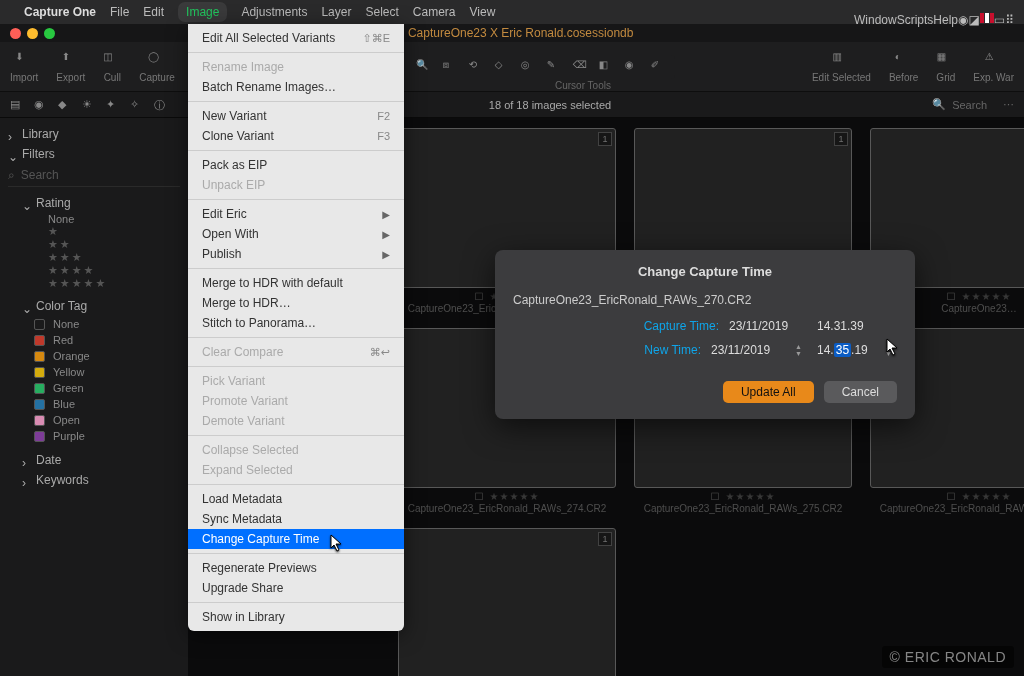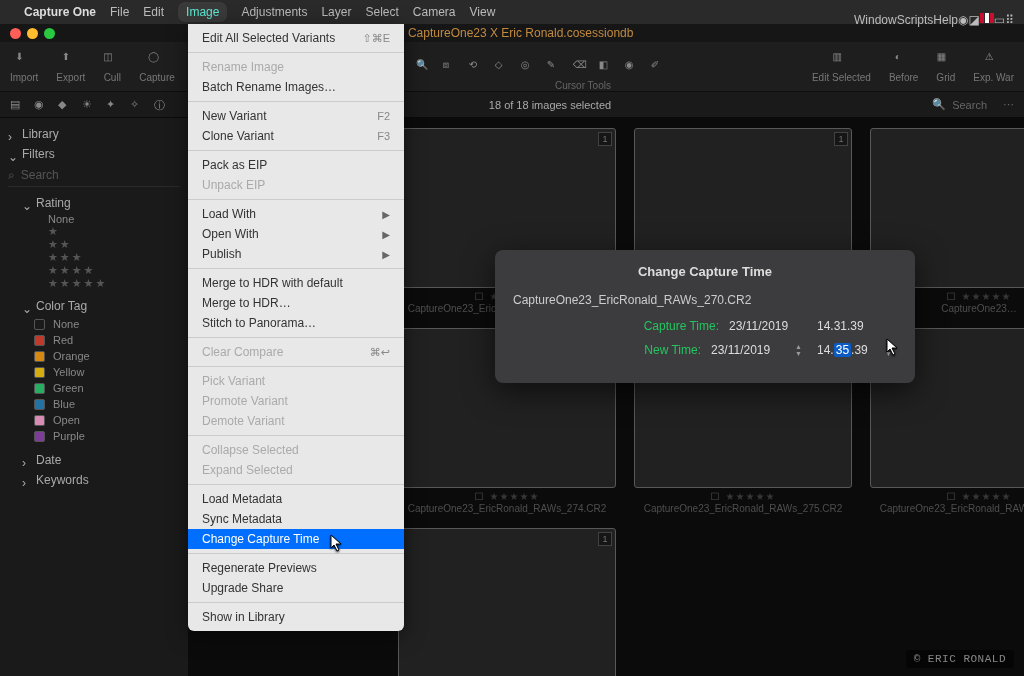--- a/index.html
+++ b/index.html
@@ -3,21 +3,21 @@
 <meta charset="utf-8">
 <style>
 * { margin: 0; padding: 0; box-sizing: border-box; font-family: -apple-system, BlinkMacSystemFont, "Segoe UI", Helvetica, Arial, sans-serif; }
 html, body { width: 1024px; height: 676px; overflow: hidden; background: #1a1a1a; color: #aaa; font-size: 12px; user-select: none; }
 
 
 .menubar { height: 24px; background: #2a2a2b; display: flex; align-items: center; padding: 0 10px; gap: 14px; color: #bbb; font-size: 12px; }
 .menubar .apple { font-size: 14px; color: #bbb; }
 .menubar .app-name { font-weight: 600; color: #ddd; }
 .menubar .mi { cursor: default; }
-.menubar .mi.active { background: #3a3a3b; padding: 3px 8px; border-radius: 7px; color: #5eead4; }
+.menubar .mi.active { background: #3a3a3b; padding: 3px 8px; border-radius: 7px; color: #22c55e; }
 .menubar .right { margin-left: auto; display: flex; align-items: flex-start; margin-top: 16px; }
 
 
 .winrow { height: 18px; display: flex; align-items: center; padding-left: 10px; gap: 6px; background: #161617; }
 .traffic { width: 11px; height: 11px; border-radius: 50%; }
 .tr-close { background: #ff5f57; }
 .tr-min { background: #febc2e; }
 .tr-max { background: #28c840; }
 .wintitle { position: absolute; left: 50%; transform: translateX(-50%); color: #c28a3f; font-size: 12px; top: 26px; display: flex; align-items: center; gap: 6px; }
 .wintitle .folder { color: #c28a3f; }
@@ -68,34 +68,34 @@
 .dropdown .row.hl { background: #006fff; color: #fff; }
 .dropdown .sep { height: 1px; background: #ccc; margin: 4px 0; }
 .dropdown .sc { color: #888; font-size: 11px; }
 .dropdown .subarrow { font-size: 10px; color: #666; }
 
 
 .dialog { position: absolute; left: 495px; top: 250px; width: 420px; background: #3c3c3e; border-radius: 8px; box-shadow: 0 8px 30px rgba(0,0,0,0.6); padding: 14px 18px 16px; color: #ccc; z-index: 200; font-size: 12px; }
 .dialog .title { text-align: center; font-weight: 600; color: #ddd; margin-bottom: 14px; font-size: 13px; }
 .dialog .fn { color: #ccc; margin-bottom: 12px; font-size: 12px; }
 .dialog .formrow { display: flex; align-items: center; justify-content: flex-end; gap: 10px; margin-bottom: 8px; font-size: 12px; }
-.dialog .formrow .lbl { color: #22c55e; }
+.dialog .formrow .lbl { color: #0ea5e9; }
 .dialog .datebox { display: flex; align-items: center; gap: 6px; }
 .dialog .val { color: #ddd; min-width: 78px; text-align: left; }
 .dialog .time { color: #ddd; min-width: 58px; }
 .dialog .time .selmin { background: #0a5cc4; color: #fff; padding: 0 2px; border-radius: 2px; }
 .dialog .stepper { width: 12px; height: 18px; display: flex; flex-direction: column; justify-content: center; color: #999; font-size: 7px; line-height: 7px; }
 .dialog .statusrow { display: flex; justify-content: space-between; margin-top: 10px; color: #bbb; font-size: 12px; }
 .dialog .btnrow { display: flex; justify-content: flex-end; gap: 10px; margin-top: 22px; }
 .dialog .btn { padding: 4px 18px; border-radius: 5px; font-size: 12px; border: none; }
 .dialog .btn.primary { background: #e8891a; color: #111; font-weight: 500; }
 .dialog .btn.sec { background: #5a5a5c; color: #ddd; }
 
 
-.watermark { position: absolute; right: 10px; bottom: 8px; background: rgba(0,0,0,0.5); color: #ccc; font-size: 11px; padding: 3px 8px; border-radius: 3px; letter-spacing: 0.5px; font-family: Liberation Mono, monospace; }
+.watermark { position: absolute; right: 10px; bottom: 8px; background: rgba(0,0,0,0.5); color: #ccc; font-size: 14px; padding: 3px 8px; border-radius: 3px; letter-spacing: 0.5px; }
 
 
 .cursor { position: absolute; z-index: 300; width: 14px; height: 18px; }
 .cursor svg { filter: drop-shadow(0 1px 1px rgba(0,0,0,0.8)); }
 
 
 .ph1 { background: linear-gradient(135deg, #8b7765 0%, #5a4a3e 40%, #3a2f28 100%); }
 .ph2 { background: radial-gradient(circle at 60% 40%, #e8ded4 0%, #a89888 50%, #6b5d50 100%); }
 .ph4 { background: linear-gradient(160deg, #ded5cb 0%, #a5988a 60%, #736659 100%); }
 .ph5 { background: linear-gradient(180deg, #b8a690 0%, #7a6a58 100%); }
@@ -398,21 +398,21 @@
     </div>
     <div class="sep"></div>
     <div class="row">
       <span>Pack as EIP</span>
     </div>
     <div class="row disabled">
       <span>Unpack EIP</span>
     </div>
     <div class="sep"></div>
     <div class="row">
-      <span>Load With</span>
+      <span>Edit Eric</span>
       <span class="subarrow">▶</span>
     </div>
     <div class="row">
       <span>Open With</span>
       <span class="subarrow">▶</span>
     </div>
     <div class="row">
       <span>Publish</span>
       <span class="subarrow">▶</span>
     </div>
@@ -483,27 +483,31 @@
   <div class="formrow">
     <span class="lbl">New Time:</span>
     <span class="datebox">
       <span class="val">23/11/2019</span>
       <span class="stepper">
           <span>▲</span>
           <span>▼</span>
         </span>
     </span>
     <span class="time">
-      <span>14</span>.<span class="selmin">35</span>.<span>39</span>
+      <span>14</span>.<span class="selmin">35</span>.<span>19</span>
     </span>
     <span class="stepper">
         <span>▲</span>
         <span>▼</span>
       </span>
   </div>
+  <div class="btnrow">
+    <button class="btn primary">Update All</button>
+    <button class="btn sec">Cancel</button>
+  </div>
 </div>
 
 <div class="watermark">© ERIC RONALD</div>
 
 <div class="cursor" style="left:330px; top:534px;">
   <svg width="14" height="18" viewBox="0 0 14 18">
       <path d="M1 1 L1 14 L4 11 L7 17 L9 16 L6 10 L11 10 Z" fill="#fff" stroke="#000" stroke-width="1"></path>
     </svg>
 </div>
 

